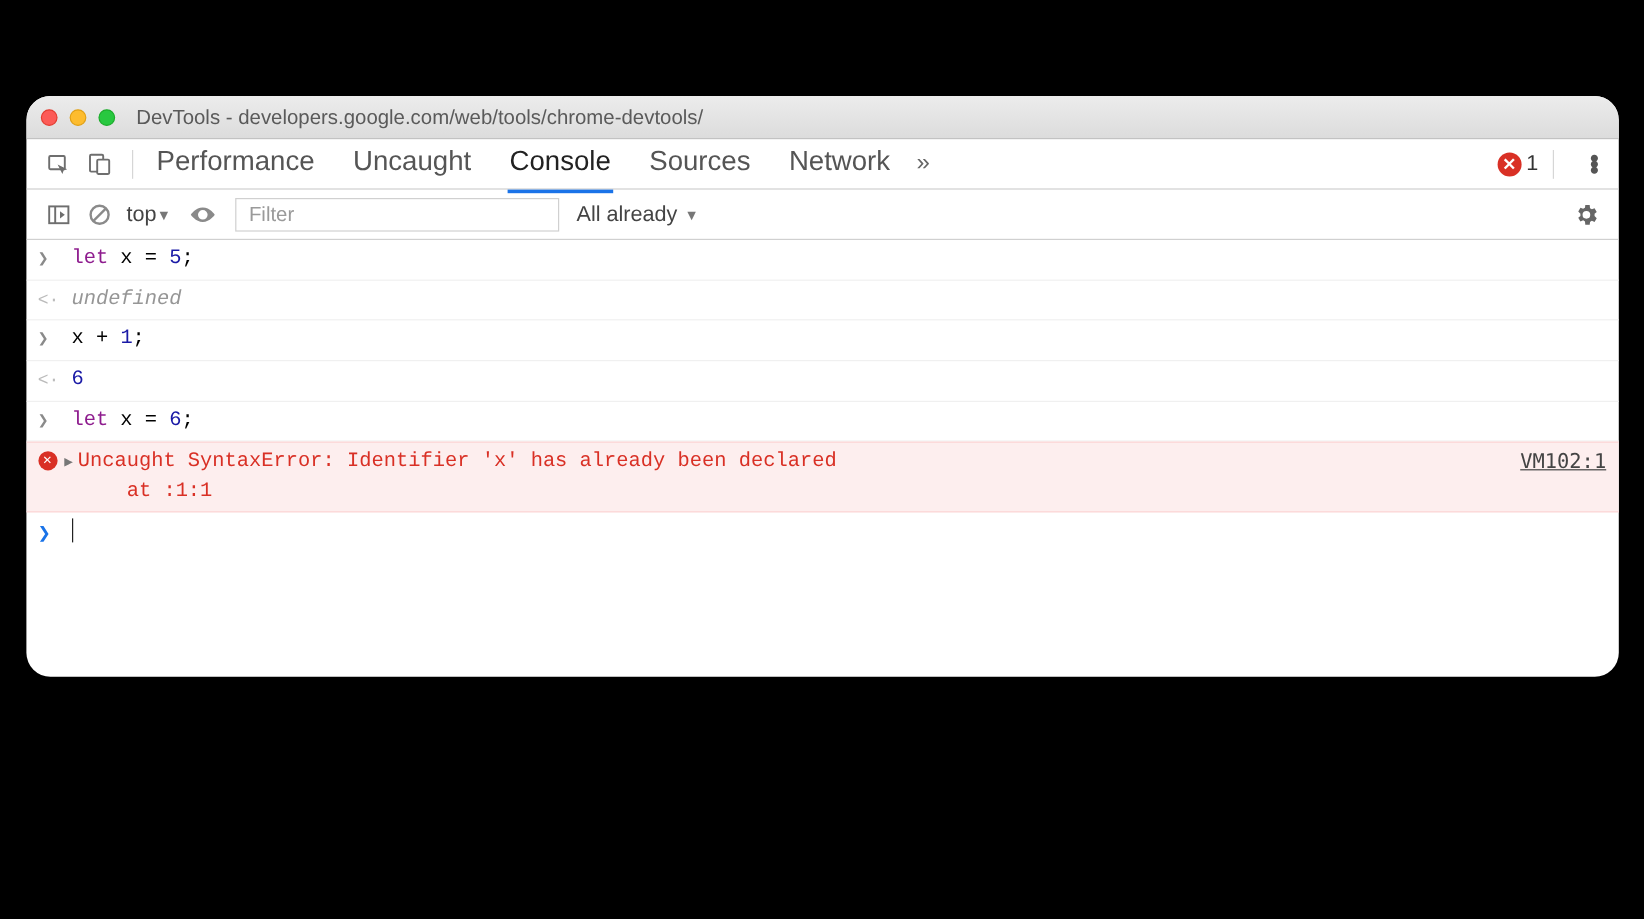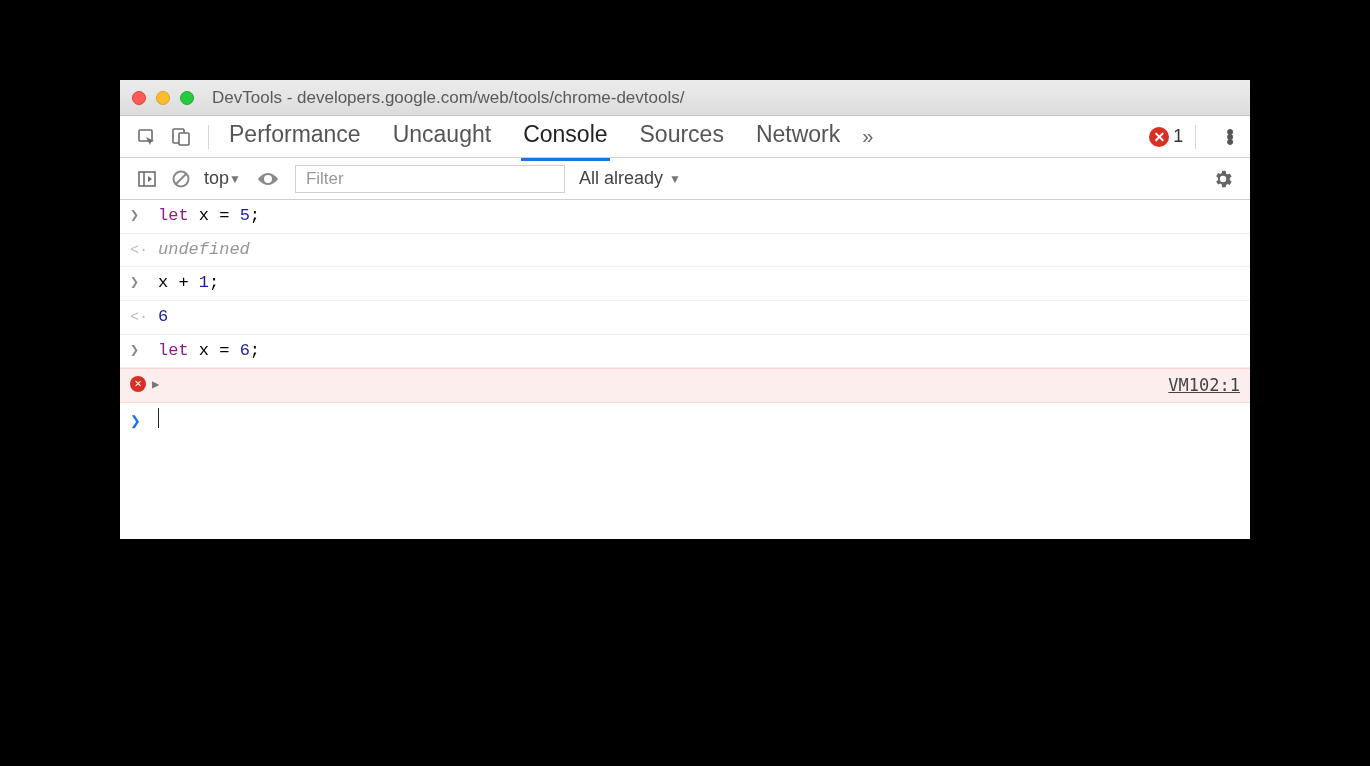--- a/index.html
+++ b/index.html
@@ -7,23 +7,23 @@
       background: #000;
       width: 1370px;
       height: 766px;
       font-family: -apple-system, BlinkMacSystemFont, "Segoe UI", Helvetica, Arial, sans-serif;
       display: flex;
       align-items: flex-start;
       justify-content: center;
       padding-top: 80px;
     }
     .window {
-      width: 1130px;
+      width: 1327px;
       background: #fff;
-      border-radius: 0;
+      border-radius: 20px;
       overflow: hidden;
       box-shadow: 0 20px 60px rgba(0,0,0,0.5);
     }
     .titlebar {
       height: 36px;
       background: linear-gradient(#ececec, #dcdcdc);
       display: flex;
       align-items: center;
       padding: 0 12px;
       border-bottom: 1px solid #c2c2c2;
@@ -251,20 +251,22 @@
       </div>
       <div class="row">
         <span class="gutter">
           <span class="chev-in">❯</span>
         </span>
         <span class="content"><span class="kw">let</span> x = <span class="num">6</span>;</span>
       </div>
       <div class="row err-row">
         <span class="err-icon">✕</span>
         <span class="err-expand">▶</span>
+        <span class="content">Uncaught SyntaxError: Identifier 'x' has already been declared
+    at <anonymous>:1:1</anonymous></span>
         <span class="err-link">VM102:1</span>
       </div>
       <div class="row prompt">
         <span class="gutter">
           <span class="prompt-active">❯</span>
         </span>
         <span class="content"><span class="cursor"></span></span>
       </div>
     </div>
 

